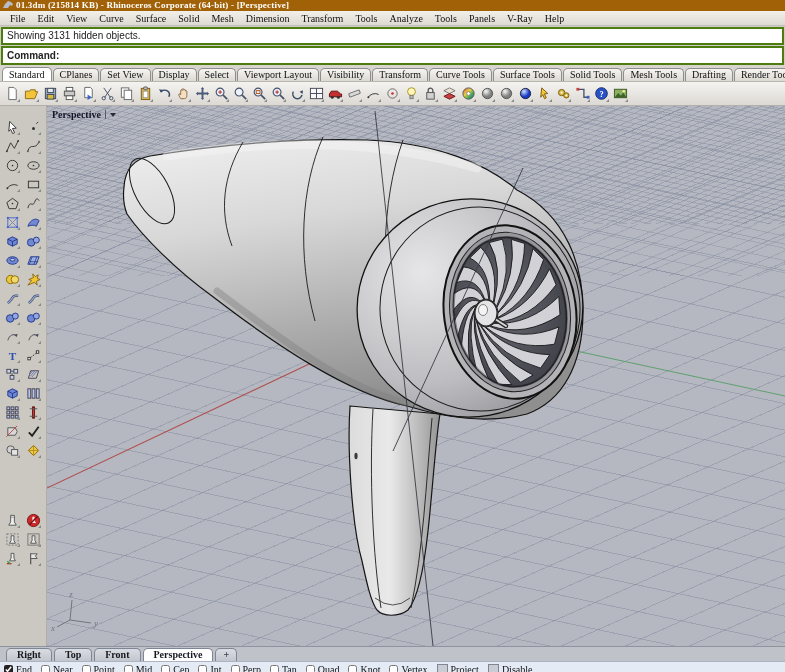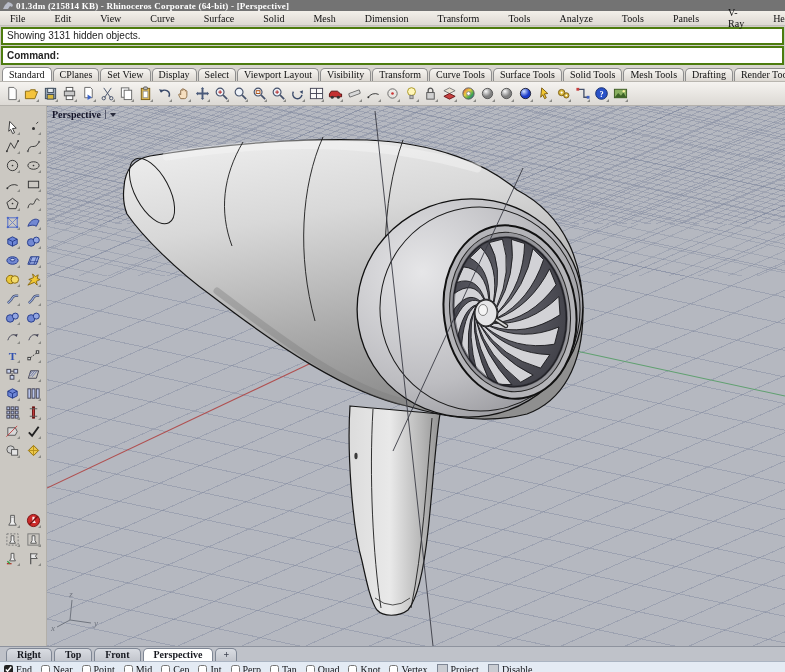--- a/index.html
+++ b/index.html
@@ -1,23 +1,23 @@
 <!DOCTYPE html>
 <html><head>
 <meta charset="utf-8">
 <style>
   html,body{margin:0;padding:0}
   body{width:785px;height:672px;position:relative;background:#cfccc6;overflow:hidden;
        font-family:"Liberation Serif",serif;-webkit-font-smoothing:none}
   
-  .titlebar{height:11px;background:#737373;color:#fff;display:flex;align-items:center;
+  .titlebar{height:11px;background:#a16207;color:#fff;display:flex;
             padding:0 3px;font:bold 9px "Liberation Serif",serif;letter-spacing:.2px}
   .titlebar .appicon{width:10px;height:9px;margin-right:3px;flex:0 0 auto}
   .menubar{height:14px;background:linear-gradient(#f3f0ea,#ddd9d3);display:flex;align-items:center;
-           gap:17px;padding:0 4px;font-size:10px;color:#111;border-bottom:1px solid #c2bfba}
+           gap:0;padding:0 4px;font-size:10px;color:#111;border-bottom:1px solid #c2bfba}
   .menubar .mi{padding:0 6px;cursor:default}
   .whiterow{background:#fff;border:2px solid #4d7c0f;margin:1px 1px 0 1px;
             font:10px "Liberation Sans",sans-serif;color:#222;padding:1px 4px;height:12px;line-height:12px}
   .cmdrow{font-weight:bold;height:13px;line-height:13px}
   
   .tabstrip{height:15px;background:#d8d5cf;display:flex;align-items:flex-end;padding:1px 0 0 2px;
             font-size:10px;color:#111;border-bottom:1px solid #b9b6b0}
   .ttab{border:1px solid #8d8d8d;border-bottom:none;border-radius:5px 5px 0 0;height:12px;line-height:12px;
         padding:0 6px;margin-right:1px;background:linear-gradient(#f7f5f1,#ddd9d3);white-space:nowrap}
   .ttab.active{background:#fff;height:13px;line-height:13px}

